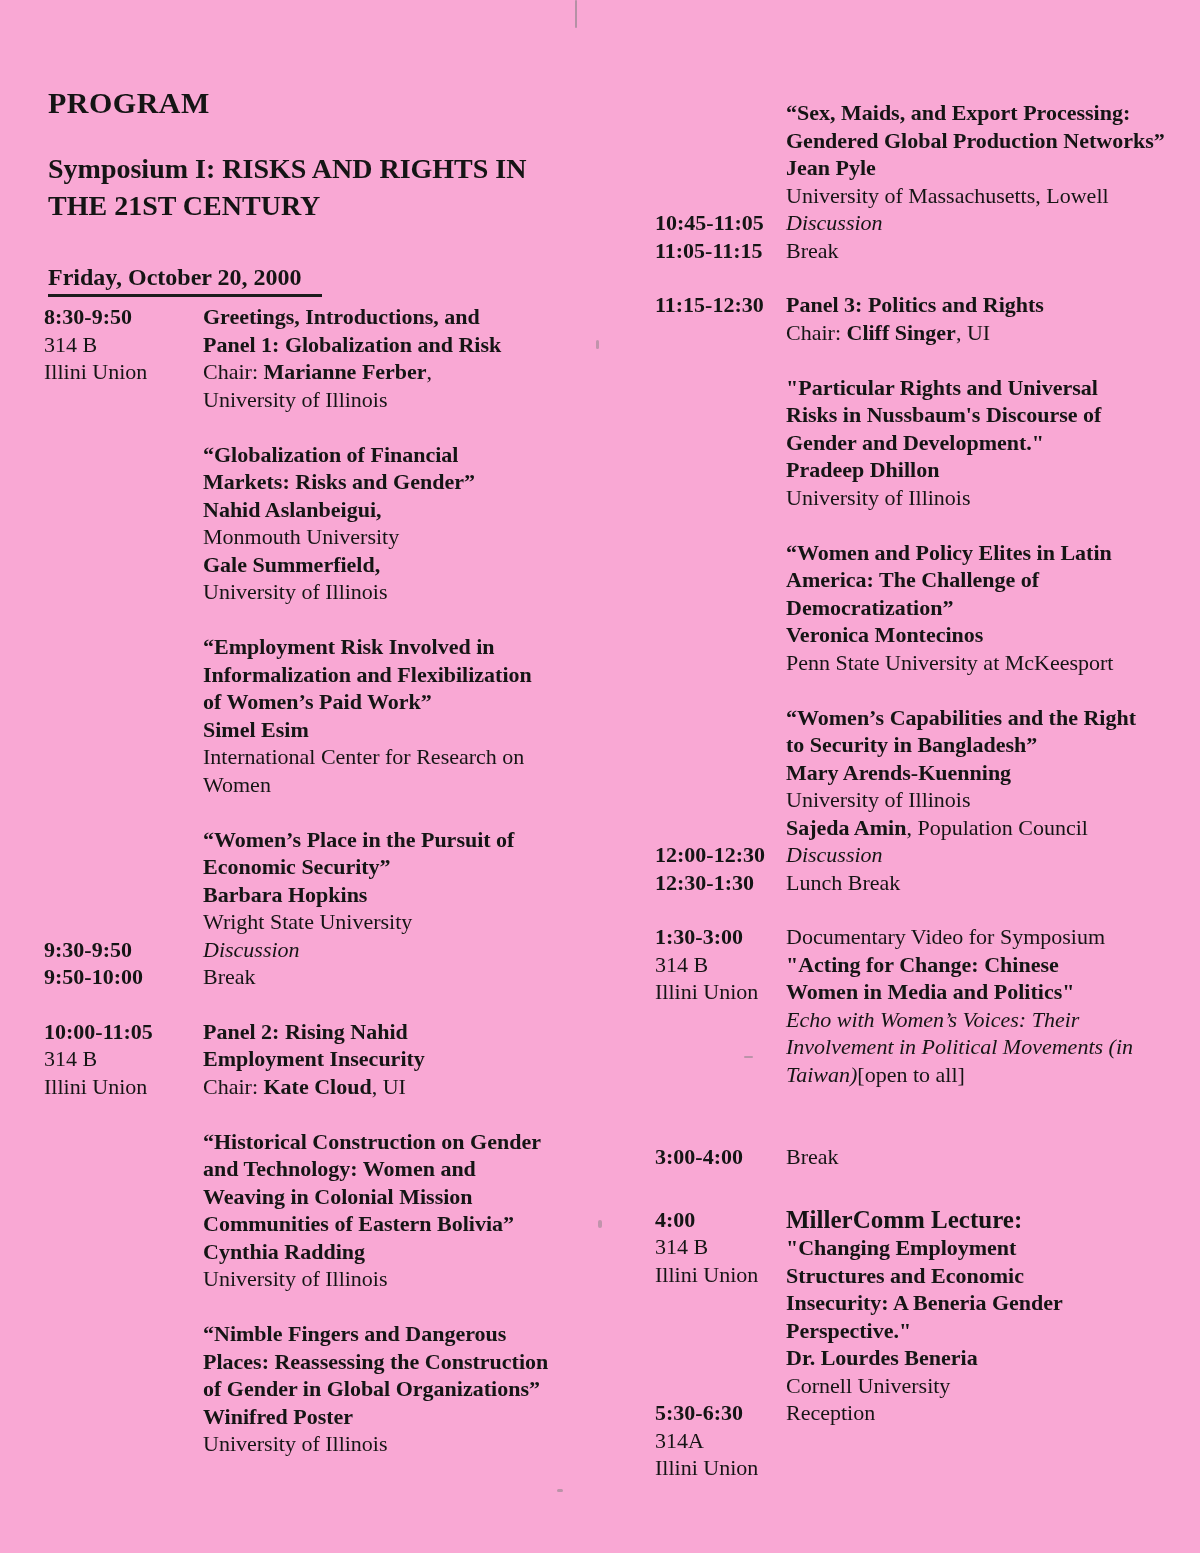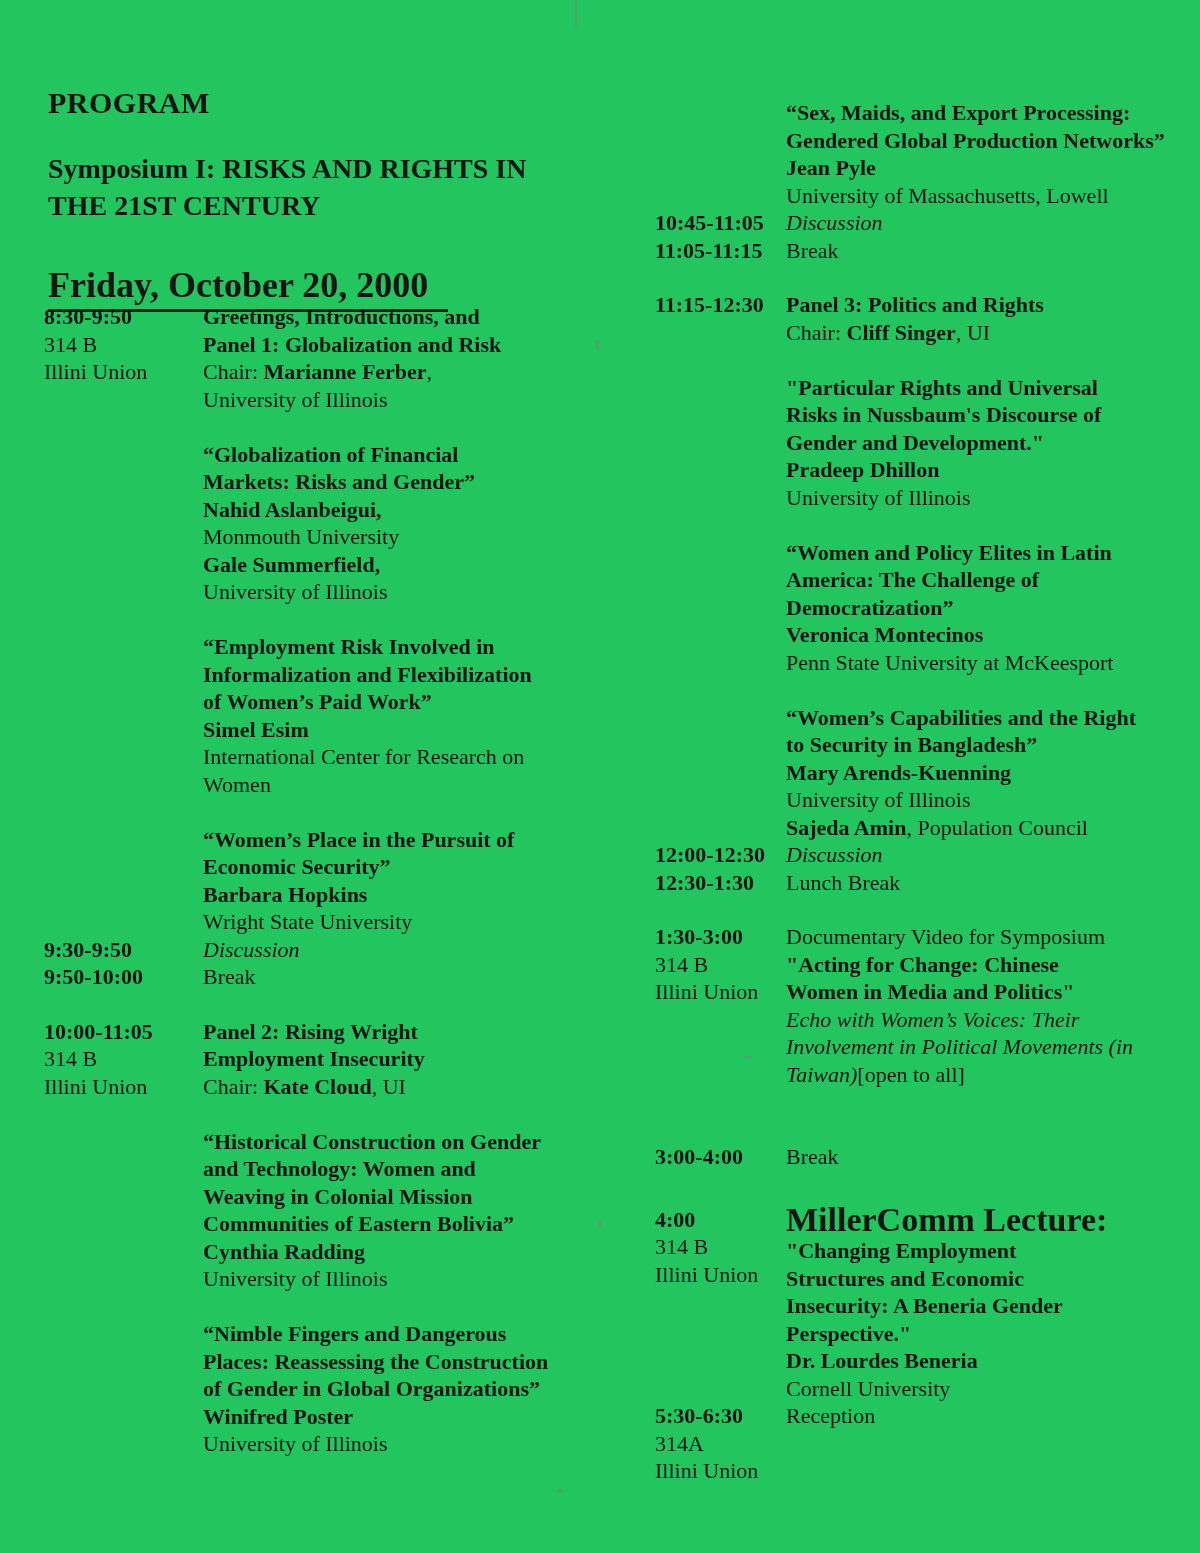--- a/index.html
+++ b/index.html
@@ -1,41 +1,41 @@
 <!DOCTYPE html>
 <html><head>
 <meta charset="utf-8">
 <style>
   *{box-sizing:border-box;}
   html,body{margin:0;padding:0;background:#ffffff;}
   .page{
     position:relative;width:1200px;height:1553px;margin:0 auto;
-    background:#22c55e;color:#151515;
+    background:#f9a8d4;color:#151515;
     font-family:"Liberation Serif","DejaVu Serif",serif;
     overflow:hidden;
   }
   .header{position:absolute;left:48px;top:86px;width:575px;}
   .title{font-size:30px;font-weight:bold;letter-spacing:.5px;}
   .symposium{margin-top:30px;font-size:28px;font-weight:bold;line-height:37px;white-space:pre-line;}
   .date-wrap{margin-top:40px;}
-  .date{display:inline-block;font-size:36px;font-weight:bold;border-bottom:3px solid #1c1c1c;padding:0 20px 3px 0;}
+  .date{display:inline-block;font-size:24px;font-weight:bold;border-bottom:3px solid #1c1c1c;padding:0 20px 3px 0;}
   .col{position:absolute;font-size:22px;line-height:27.5px;}
   .col-left{left:44px;top:303px;width:575px;}
   .col-right{left:655px;top:99px;width:545px;}
   .row{display:flex;align-items:flex-start;}
   .gutter{flex:none;}
   .col-left .gutter{width:159px;}
   .col-right .gutter{width:131px;}
   .content{flex:1;min-width:0;}
   .ln{min-height:27.5px;}
   .s-r{font-weight:normal;font-style:normal;}
   .s-b{font-weight:bold;}
   .s-i{font-style:italic;}
   .s-bi{font-weight:bold;}
-  .s-bL{font-weight:bold;font-size:34px;}
+  .s-bL{font-weight:bold;font-size:25px;}
   .gap{width:100%;}
   .artifact{position:absolute;background:#7d7d7d;border-radius:2px;}
 </style>
 </head>
 <body>
 
 <div class="page">
 
   <div class="artifact" style="left:575px;top:0;width:2px;height:28px;opacity:.55;"></div>
   <div class="artifact" style="left:596px;top:340px;width:3px;height:9px;opacity:.45;"></div>
@@ -102,21 +102,21 @@
         </div>
       </div>
       <div class="gap" style="height: 27px;"></div>
       <div class="row">
         <div class="gutter">
           <div class="ln s-b">10:00-11:05</div>
           <div class="ln s-r">314 B</div>
           <div class="ln s-r">Illini Union</div>
         </div>
         <div class="content">
-          <div class="ln"><span class="s-b">Panel 2: Rising Wright</span></div>
+          <div class="ln"><span class="s-b">Panel 2: Rising Nahid</span></div>
           <div class="ln"><span class="s-b">Employment Insecurity</span></div>
           <div class="ln"><span class="s-r">Chair: </span><span class="s-b">Kate Cloud</span><span class="s-r">, UI</span></div>
           <div class="ln blank">&nbsp;</div>
           <div class="ln"><span class="s-bi">“Historical Construction on Gender</span></div>
           <div class="ln"><span class="s-bi">and Technology: Women and</span></div>
           <div class="ln"><span class="s-bi">Weaving in Colonial Mission</span></div>
           <div class="ln"><span class="s-bi">Communities of Eastern Bolivia”</span></div>
           <div class="ln"><span class="s-b">Cynthia Radding</span></div>
           <div class="ln"><span class="s-r">University of Illinois</span></div>
           <div class="ln blank">&nbsp;</div>

